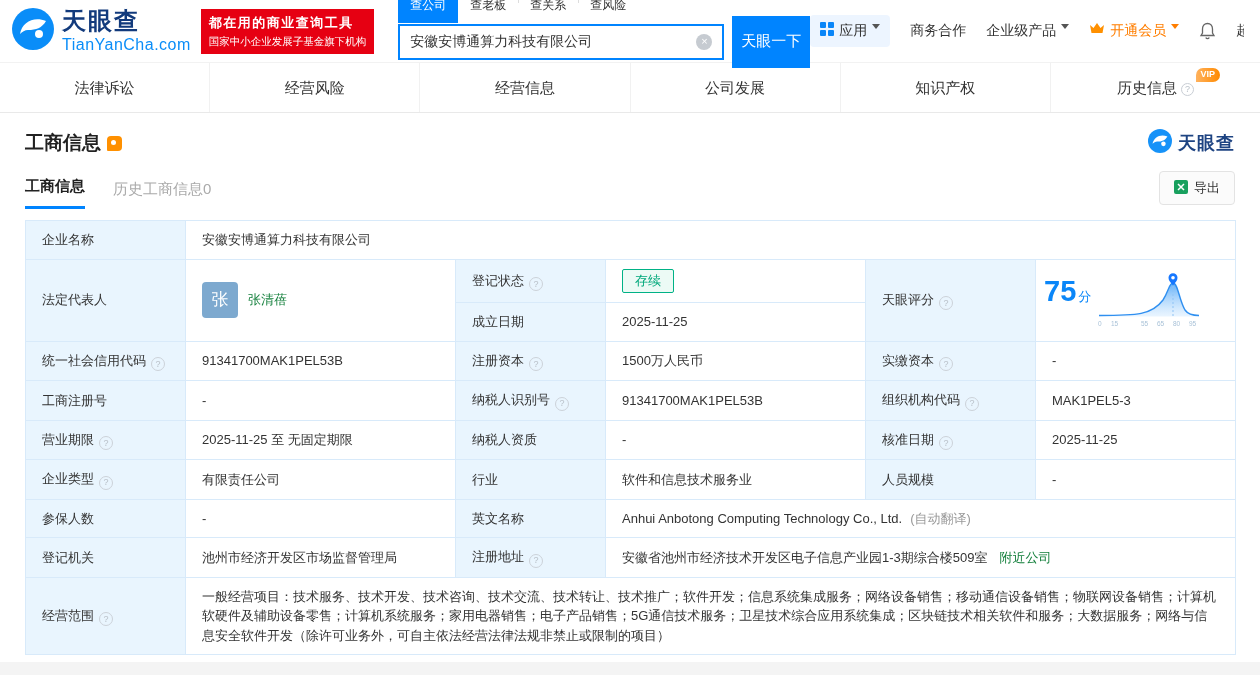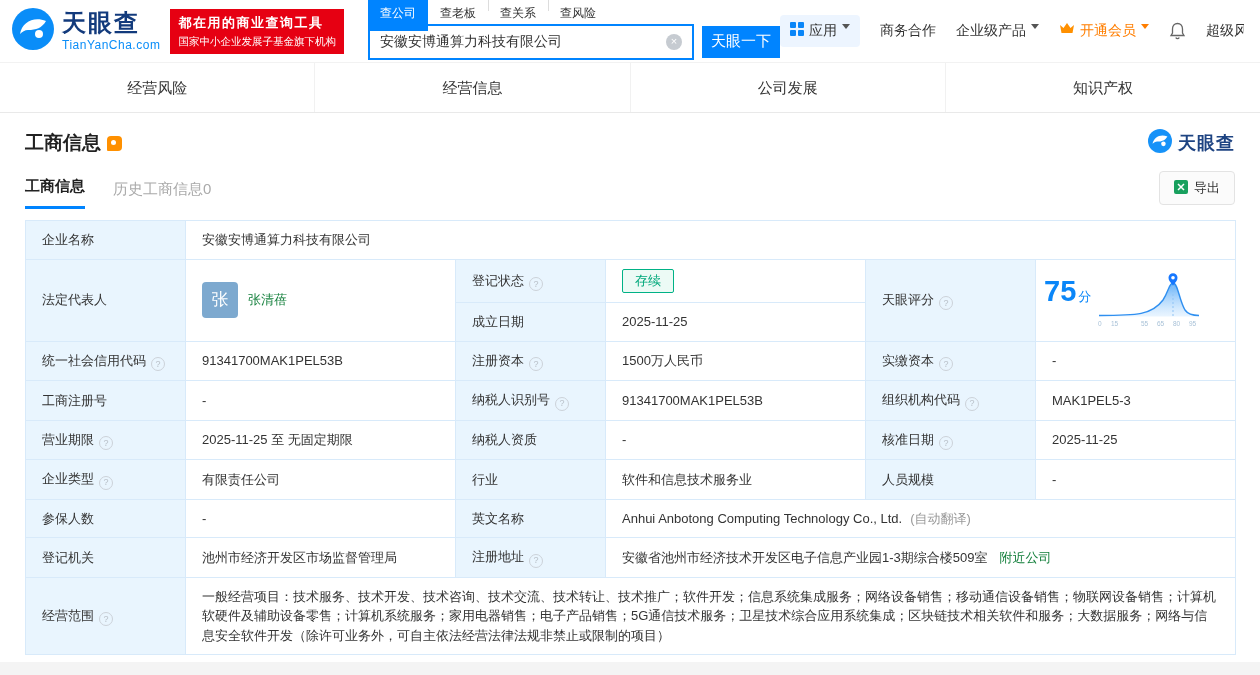--- a/index.html
+++ b/index.html
@@ -5,34 +5,34 @@
   * { box-sizing: border-box; margin: 0; padding: 0; }
   body {
     width: 1260px; height: 675px; overflow: hidden; position: relative;
     background: #fff; color: #333;
     font-family: "Liberation Sans", "DejaVu Sans", sans-serif;
   }
   
   .header { display: flex; align-items: center; height: 62px; padding: 0 16px 0 12px; }
   .logo-wrap { display: flex; align-items: center; gap: 8px; cursor: pointer; flex-shrink: 0; }
   .brand-name { font-size: 24px; font-weight: bold; color: #123a7c; letter-spacing: 2px; line-height: 1; }
-  .brand-domain { font-size: 12px; color: #0a8df8; margin-top: 3px; letter-spacing: .5px; }
+  .brand-domain { font-size: 16px; color: #0a8df8; margin-top: 3px; letter-spacing: .5px; }
   .slogan { background: #e60012; color: #fff; margin-left: 10px; padding: 5px 8px; flex-shrink: 0; }
   .slogan .s1 { font-size: 13px; font-weight: bold; letter-spacing: 1.5px; }
   .slogan .s2 { font-size: 10.5px; margin-top: 3px; }
   .search-area { margin-left: 24px; flex-shrink: 0; }
   .search-tabs { display: flex; align-items: center; height: 21px; }
   .search-tab { font-size: 12px; color: #333; padding: 11px 12px; cursor: pointer; position: relative; line-height: 1.2; }
   .search-tab.plain + .search-tab.plain::before { content: ""; position: absolute; left: 0; top: 5px; width: 1px; height: 11px; background: #ddd; }
   .search-tab.active { background: #0084ff; color: #fff; }
   .search-row { display: flex; align-items: center; }
   .search-box { width: 326px; height: 36px; border: 2px solid #0084ff; display: flex; align-items: center; background: #fff; }
   .search-input { flex: 1; border: none; outline: none; font-size: 14px; padding: 0 10px; color: #333; height: 100%; font-family: inherit; background: transparent; }
   .clear-icon { width: 16px; height: 16px; border-radius: 50%; background: #c6cbd1; color: #fff; font-size: 11px; line-height: 1; display: flex; align-items: center; justify-content: center; margin-right: 10px; cursor: pointer; flex-shrink: 0; }
-  .search-btn { width: 78px; height: 32px; background: #0084ff; color: #fff; border: none; font-size: 15px; margin-left: 8px; cursor: pointer; font-family: inherit; }
+  .search-btn { width: 78px; height: 52px; background: #0084ff; color: #fff; border: none; font-size: 15px; margin-left: 8px; cursor: pointer; font-family: inherit; }
   .header-menu { margin-left: auto; display: flex; align-items: center; gap: 20px; font-size: 14px; color: #333; white-space: nowrap; overflow: hidden; }
   .menu-item { display: flex; gap: 5px; cursor: pointer; }
   .menu-apps { background: #edf5ff; border-radius: 4px; padding: 7px 10px; }
   .menu-vip { color: #ff7e00; }
   .caret { width: 0; height: 0; border-left: 4px solid transparent; border-right: 4px solid transparent; border-top: 5px solid #555; margin-top: 2px; }
   .caret.orange { border-top-color: #ff7e00; }
   
   .nav { display: flex; height: 51px; border-top: 1px solid #f2f2f2; border-bottom: 1px solid #e9e9e9; }
   .nav-tab { flex: 1; text-align: center; line-height: 50px; font-size: 15px; color: #333; cursor: pointer; position: relative; }
   .nav-tab + .nav-tab { border-left: 1px solid #f1f1f1; }
@@ -146,30 +146,37 @@
     </span>
     <span class="menu-item">
       <span>超级风</span>
       <span class="caret"></span>
     </span>
   </div>
 </div>
 
 <div class="nav">
   <div class="nav-tab">
+    <span>法律诉讼</span>
+  </div>
+  <div class="nav-tab">
     <span>经营风险</span>
   </div>
   <div class="nav-tab">
     <span>经营信息</span>
   </div>
   <div class="nav-tab">
     <span>公司发展</span>
   </div>
   <div class="nav-tab">
     <span>知识产权</span>
+  </div>
+  <div class="nav-tab">
+    <span class="vip-tag">VIP</span>
+    <span>历史信息</span><span class="mini-circle-icon">?</span>
   </div>
 </div>
 
 <div class="content">
 
   <div class="section-head">
     <span class="section-title">工商信息</span>
     <span class="section-badge-icon"></span>
     <span class="watermark">
       <span>

